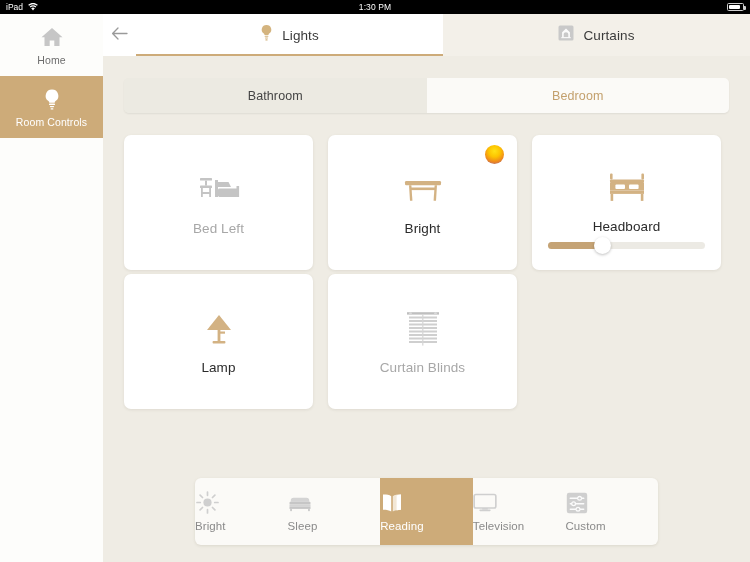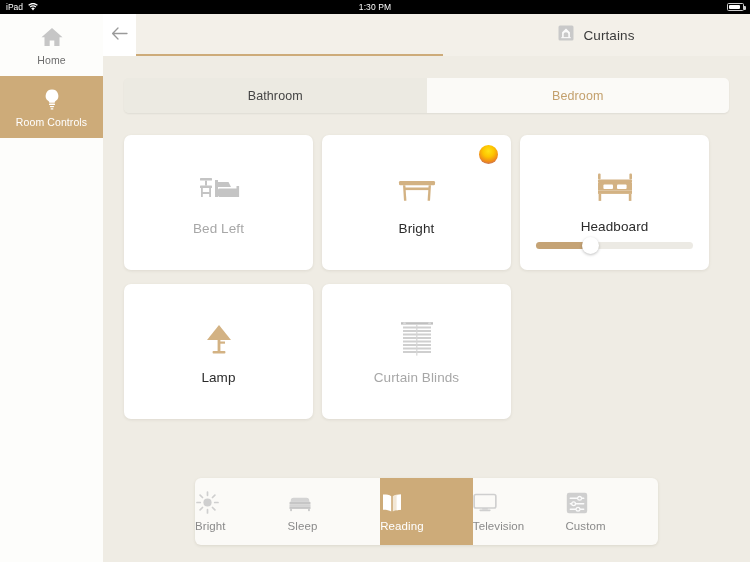--- a/index.html
+++ b/index.html
@@ -73,21 +73,21 @@
   }
   .seg-btn{
     flex:1; display:flex; align-items:center; justify-content:center;
     font-size:12.5px; cursor:pointer; letter-spacing:.1px;
   }
   .seg-btn.active{ background:#fbfaf7; color:#c3a06d; }
   .seg-btn.inactive{ background:#eceae2; color:#444; }
 
   
   .grid{ position:absolute; left:21px; top:79px; width:607px; }
-  .row{ display:flex; gap:9px; margin-bottom:14px; }
+  .row{ display:flex; gap:15px; margin-bottom:4px; }
   .card{
     position:relative; width:189px; height:135px; background:#ffffff;
     border-radius:7px; box-shadow:0 1px 3px rgba(120,110,90,.14);
     display:flex; flex-direction:column; align-items:center;
     justify-content:center; cursor:pointer;
   }
   .card .c-ico{ width:46px; height:44px; display:flex; align-items:center; justify-content:center;}
   .card .c-lbl{ margin-top:8px; font-size:13.5px; letter-spacing:.1px; }
   .card.on  .c-lbl{ color:#2b2b2b; }
   .card.off .c-lbl{ color:#a7a7a7; }
@@ -173,20 +173,31 @@
   <div class="topbar">
 
     <div class="back-panel">
       <span>
         <svg width="17" height="15" viewBox="0 0 17 15">
             <path d="M7 2 1.6 7.5 7 13M1.9 7.5H16" stroke="#9a9a9a" stroke-width="1.3" fill="none" stroke-linecap="round" stroke-linejoin="round"></path>
           </svg>
       </span>
     </div>
 
+    <div class="tab tab-lights">
+      <span>
+        <svg width="13" height="18" viewBox="0 0 13 18">
+          <path d="M6.5 1a4.7 4.7 0 0 0-2.7 8.6c.45.38.68.78.68 1.3h4.04c0-.52.23-.92.68-1.3A4.7 4.7 0 0 0 6.5 1z" fill="#d4b47f"></path>
+          <rect x="4.6" y="11.7" width="3.8" height="1.1" rx=".5" fill="#d4b47f"></rect>
+          <rect x="5" y="13.5" width="3" height="1.1" rx=".5" fill="#d4b47f"></rect>
+          <rect x="5.4" y="15.3" width="2.2" height="1.1" rx=".5" fill="#d4b47f"></rect>
+        </svg>
+      </span>
+      <span class="tlabel">Lights</span>
+    </div>
     <div class="tab-underline"></div>
 
     <div class="tab tab-curtains">
       <span>
         <svg width="16" height="16" viewBox="0 0 16 16">
           <rect x="0.5" y="0.5" width="15" height="15" rx="1.5" fill="#c9c9c9"></rect>
           <path d="M8 3.4 4.1 7.2v5.4h1.6V9.1c0-1 .9-1.9 2.3-1.9s2.3.9 2.3 1.9v3.5h1.6V7.2L8 3.4z" fill="#fbfbfb"></path>
           <rect x="3.3" y="12.1" width="9.4" height="1.1" fill="#fbfbfb"></rect>
         </svg>
       </span>

